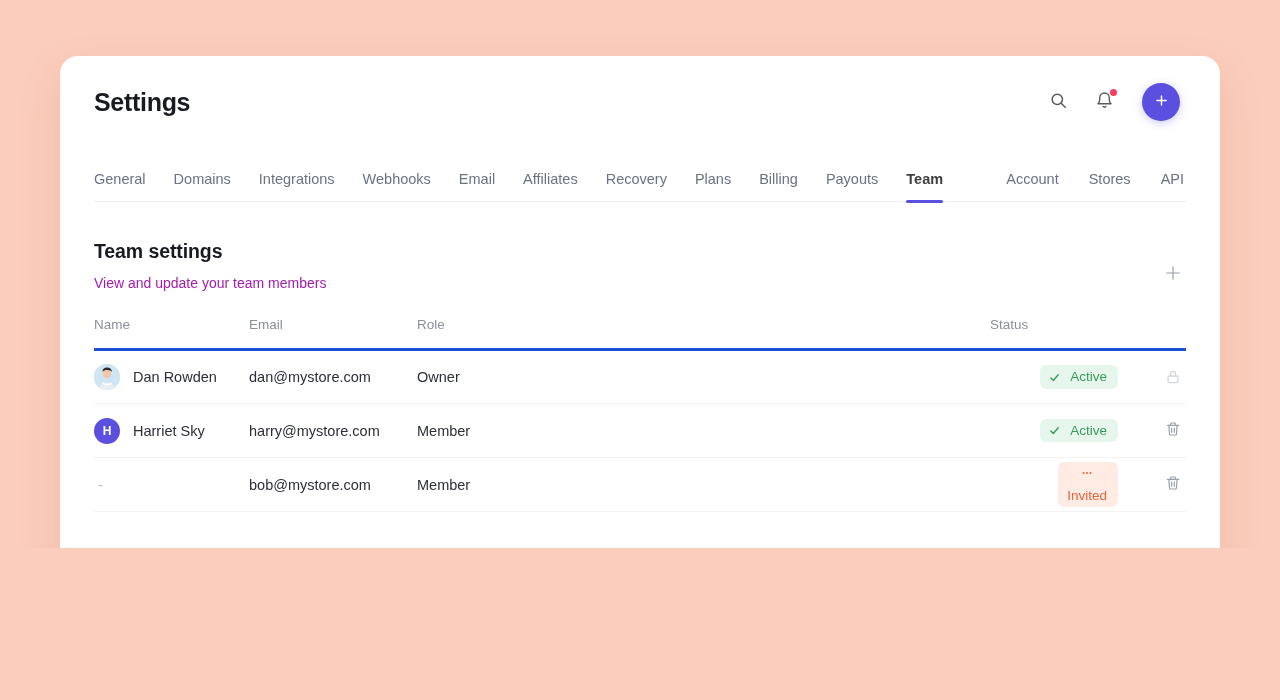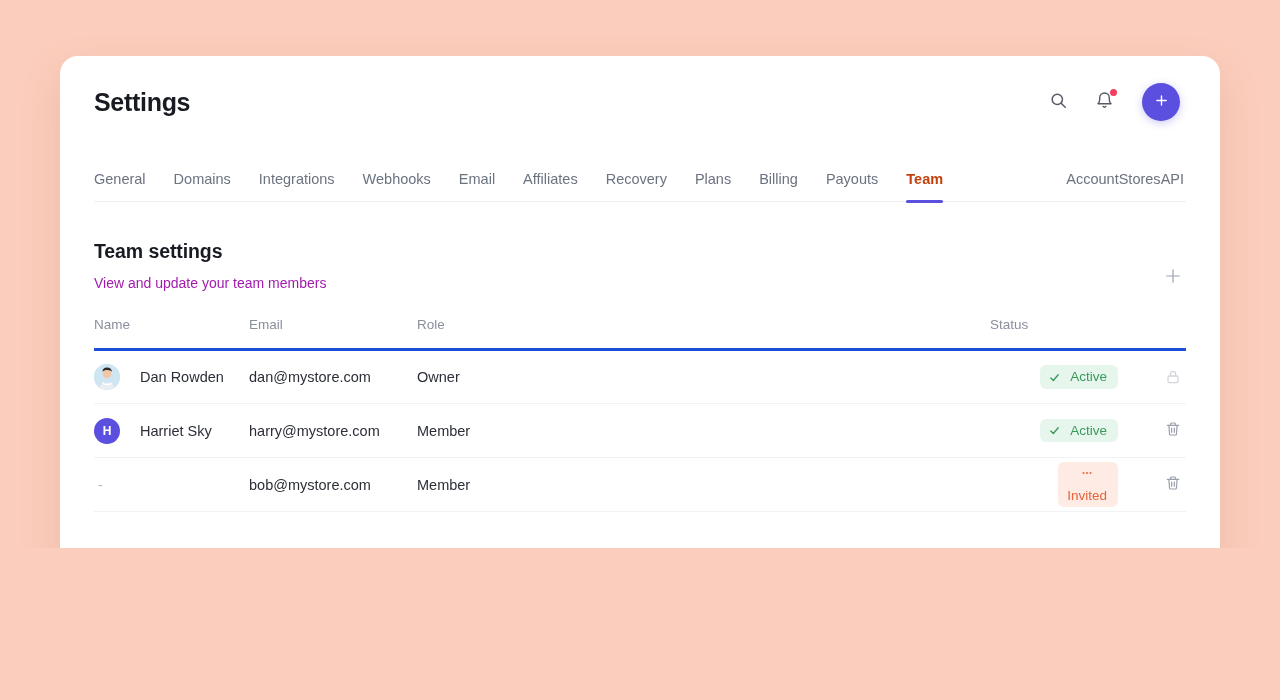--- a/index.html
+++ b/index.html
@@ -113,35 +113,36 @@
 
   .tabs-left {
     display: flex;
     align-items: flex-end;
     gap: 28px;
   }
 
   .tabs-right {
     display: flex;
     align-items: flex-end;
+    gap: 30px;
     margin-left: auto;
     padding-right: 2px;
   }
 
   .tab {
     font-size: 14.5px;
     color: #6b7280;
     cursor: pointer;
     padding-bottom: 14px;
     position: relative;
     white-space: nowrap;
   }
 
   .tab.active {
-    color: #c2410c;
+    color: #404040;
     font-weight: 700;
   }
 
   .tab.active::after {
     content: "";
     position: absolute;
     left: 0;
     right: 0;
     bottom: -2px;
     height: 3px;
@@ -149,21 +150,21 @@
     background: #5b4fe0;
   }
 
   
   .section {
     padding: 0 34px;
   }
 
   .section-head {
     display: flex;
-    align-items: flex-end;
+    align-items: flex-start;
     justify-content: space-between;
     padding-top: 38px;
     padding-bottom: 26px;
   }
 
   .section-title {
     font-size: 19.5px;
     font-weight: 700;
     color: #191b22;
     letter-spacing: -0.1px;
@@ -216,21 +217,21 @@
 
   .col-name   { width: 155px; }
   .col-email  { width: 168px; }
   .col-role   { width: auto; }
   .col-status { width: 150px; text-align: right; padding-right: 22px !important; }
   .col-action { width: 46px; text-align: right; }
 
   .name-cell {
     display: flex;
     align-items: center;
-    gap: 20px;
+    gap: 13px;
   }
 
   .avatar {
     width: 26px;
     height: 26px;
     border-radius: 50%;
     flex: 0 0 26px;
     display: flex;
     align-items: center;
     justify-content: center;

